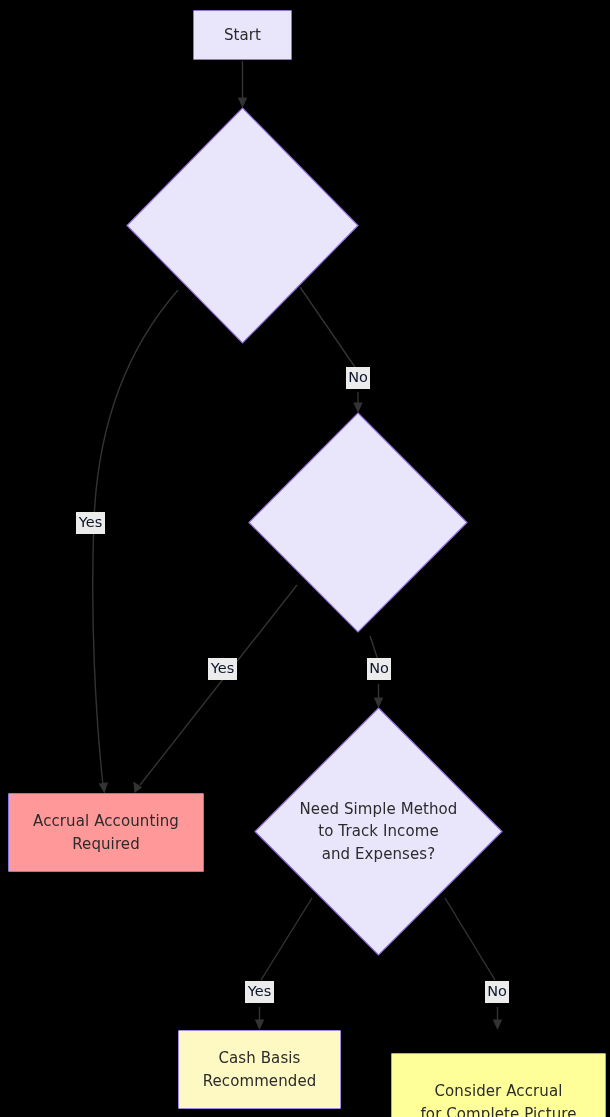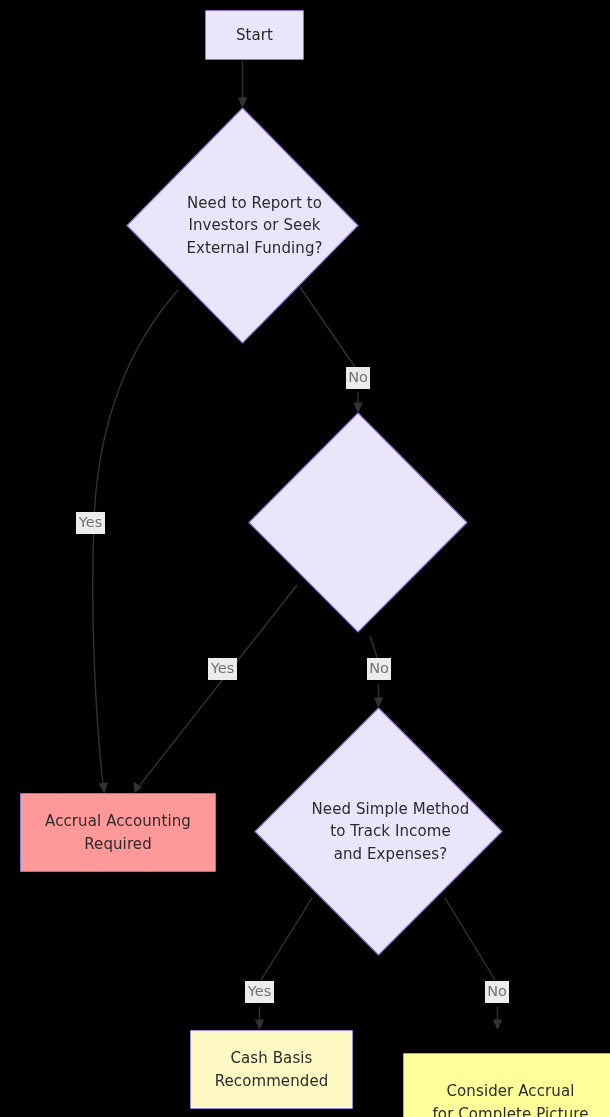--- a/index.html
+++ b/index.html
@@ -45,21 +45,20 @@
     box-sizing: border-box;
     display: flex;
     align-items: center;
     justify-content: center;
     text-align: center;
     color: #2b2b2b;
     font-size: 15px;
     line-height: 1.48;
     letter-spacing: 0.1px;
     white-space: pre-line;
-    margin-left: 12px;
   }
   .rect-node {
     border: 1.6px solid #9370db;
     border-radius: 1px;
   }
   .node-start {
     background: #e9e6fb;
   }
   .node-accrual {
     background: #ff9999;
@@ -80,21 +79,21 @@
   .diamond-label {
     position: relative;
     z-index: 2;
     pointer-events: none;
   }
 
   
   .edge-label {
     position: absolute;
     background: #ececec;
-    color: #737373;
+    color: #0f172a;
     font-size: 14.5px;
     line-height: 1.0;
     padding: 3px 2px 4px 2px;
     box-sizing: border-box;
     text-align: center;
     white-space: nowrap;
   }
 </style>
 </head>
 <body>
@@ -132,25 +131,20 @@
 
     <path class="edge-path" d="M 445,898 L 495,980"></path>
     <path class="edge-path" d="M 497.5,1007 L 497.5,1022"></path>
     <polygon class="arrow-head" points="497.5,1030 492.8,1019.5 502.2,1019.5"></polygon>
   </svg>
 
   <div class="node rect-node node-start" style="left:193px; top:10px; width:99px; height:50px;">
     <span>Start</span>
   </div>
 
-  <div class="node diamond-node" style="left:127px; top:108px; width:231px; height:235px;">
-    <span class="diamond-label">Need to Report to
-Investors or Seek
-External Funding?</span>
-  </div>
 
 
   <div class="node rect-node node-accrual" style="left:8px; top:793px; width:196px; height:79px;">
     <span>Accrual Accounting
 Required</span>
   </div>
 
   <div class="node diamond-node" style="left:255px; top:708px; width:247px; height:247px;">
     <span class="diamond-label">Need Simple Method
 to Track Income

